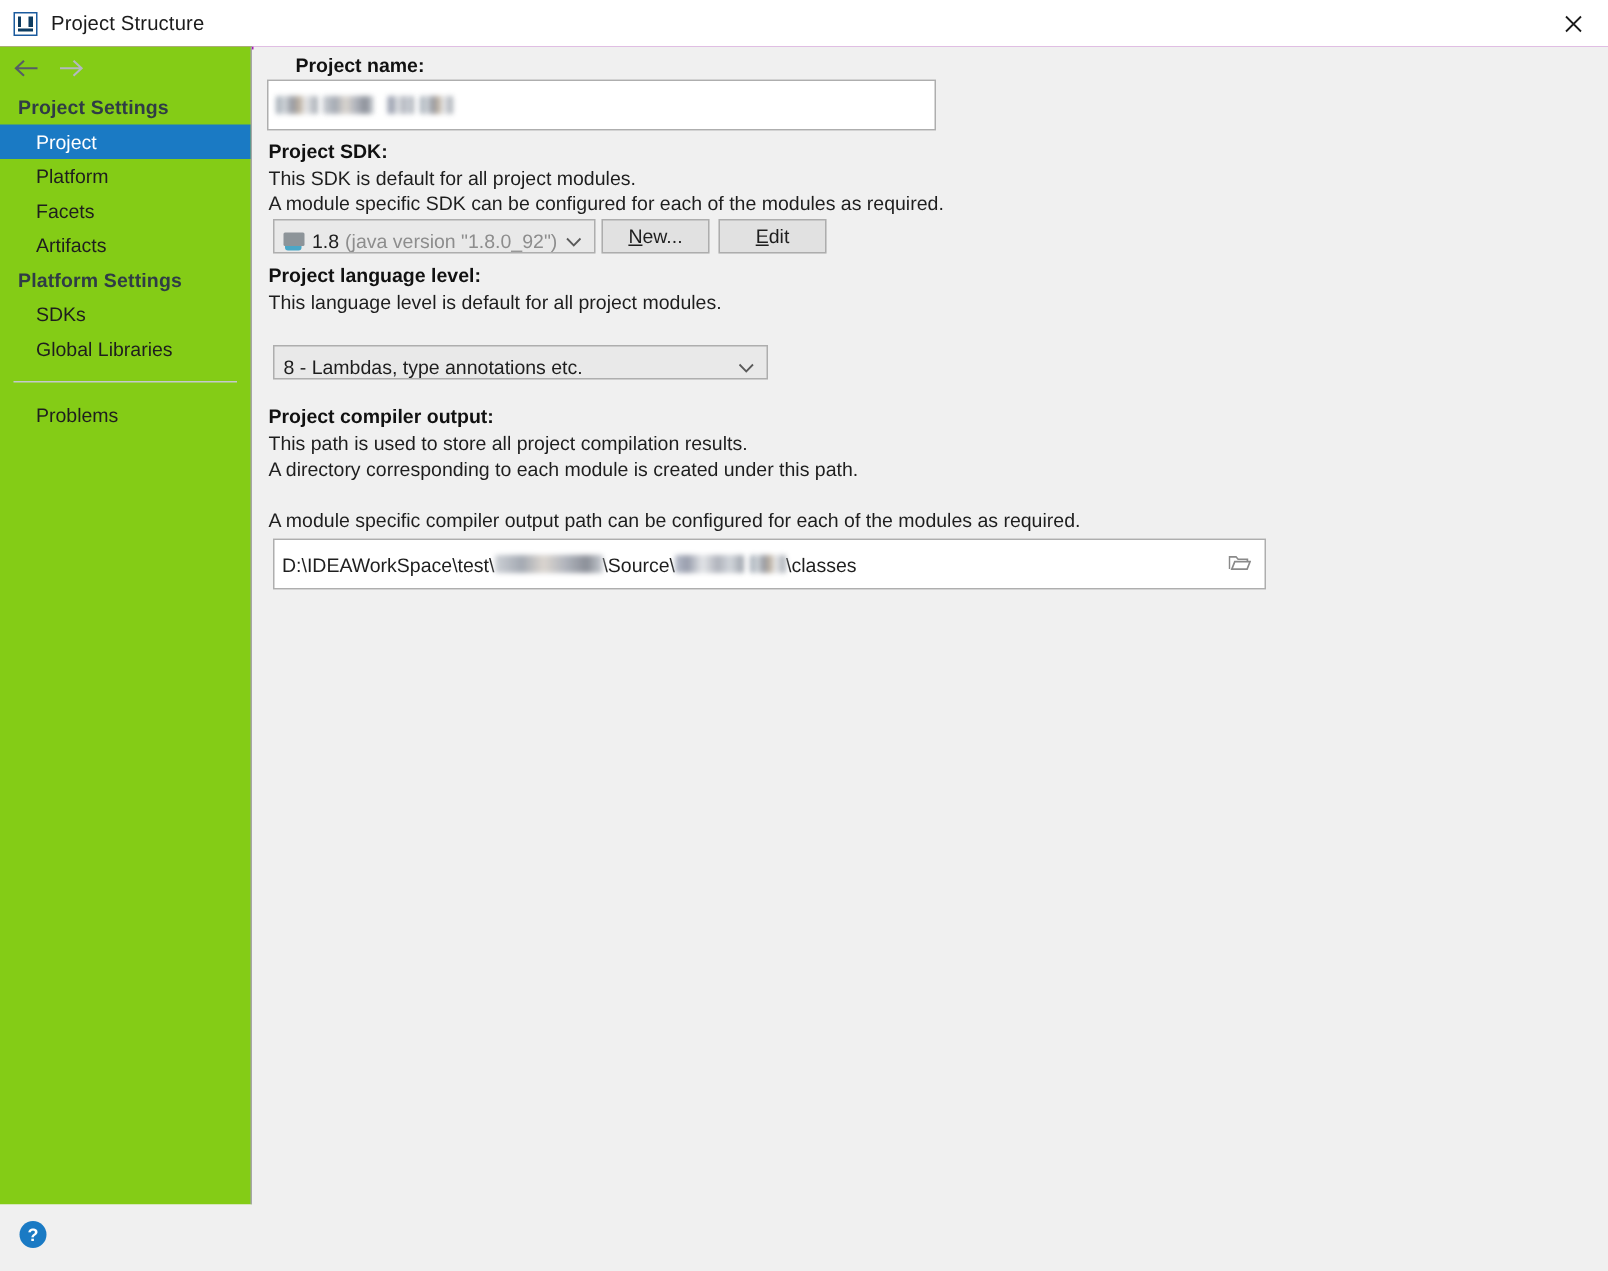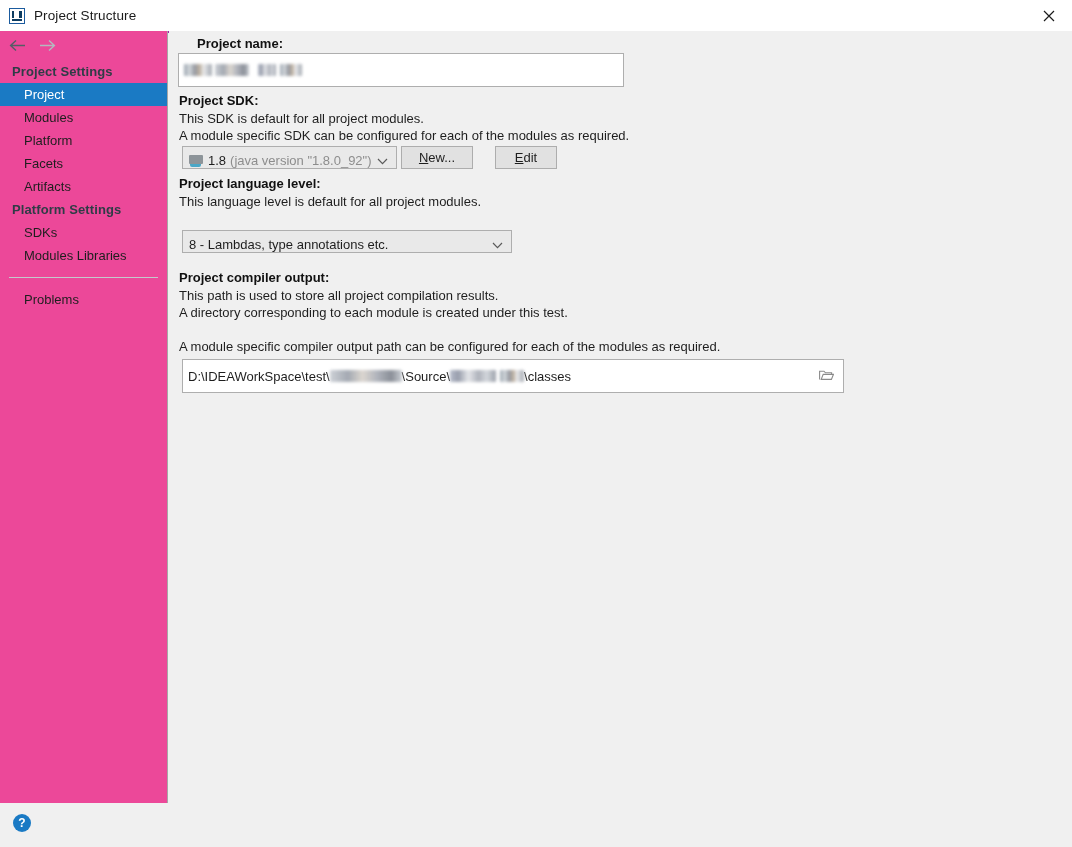--- a/index.html
+++ b/index.html
@@ -65,21 +65,21 @@
     align-items: center;
     justify-content: center;
   }
   .close-btn svg { display: block; }
 
   
   .sidebar {
     position: absolute;
     left: 0; top: 31px;
     width: 168px; height: 772px;
-    background: #ec4899;
+    background: #84cc16;
     border-right: 1px solid #a6a6a6;
     box-sizing: border-box;
   }
   .nav-arrows {
     height: 29px;
     display: flex;
     align-items: center;
     padding-left: 9px;
     gap: 13px;
   }
@@ -261,28 +261,27 @@
     </span>
     <span>
       <svg width="17" height="13" viewBox="0 0 17 13" aria-hidden="true">
         <path d="M1 6.5 H15 M10 1.5 L15.4 6.5 L10 11.5" stroke="#b3b9bf" stroke-width="1.4" fill="none"></path>
       </svg>
     </span>
   </div>
 
   <div class="section-head">Project Settings</div>
   <div class="nav-item selected">Project</div>
-  <div class="nav-item">Modules</div>
   <div class="nav-item">Platform</div>
   <div class="nav-item">Facets</div>
   <div class="nav-item">Artifacts</div>
 
   <div class="section-head">Platform Settings</div>
   <div class="nav-item">SDKs</div>
-  <div class="nav-item">Modules Libraries</div>
+  <div class="nav-item">Global Libraries</div>
 
   <div class="nav-sep"></div>
 
   <div class="nav-item">Problems</div>
 </div>
 
 <div class="main">
 
   <div class="abs lbl-bold" style="left:10px; top:5px;margin-left:18px;">Project name:</div>
   <div class="abs textfield" style="left:9px; top:22px; width:446px; height:22px;">
@@ -304,39 +303,39 @@
       <svg width="11" height="7" viewBox="0 0 11 7" aria-hidden="true">
         <path d="M1 1 L5.5 5.6 L10 1" stroke="#5a5a5a" stroke-width="1.2" fill="none"></path>
       </svg>
     </span>
   </div>
 
   <div class="abs btn" style="left:232px; top:115px; width:72px; height:23px;">
     <span><u>N</u><span>ew...</span></span>
   </div>
 
-  <div class="abs btn" style="left:326px; top:115px; width:62px; height:23px;">
+  <div class="abs btn" style="left:310px; top:115px; width:72px; height:23px;">
     <span><u>E</u><span>dit</span></span>
   </div>
 
   <div class="abs lbl-bold" style="left:10px; top:145px;">Project language level:</div>
   <div class="abs lbl" style="left:10px; top:162px;">This language level is default for all project modules.</div>
 
   <div class="abs combo enabled" style="left:13px; top:199px; width:330px; height:23px;">
     <span>8 - Lambdas, type annotations etc.</span>
     <span class="arrow">
       <svg width="11" height="7" viewBox="0 0 11 7" aria-hidden="true">
         <path d="M1 1 L5.5 5.6 L10 1" stroke="#5a5a5a" stroke-width="1.2" fill="none"></path>
       </svg>
     </span>
   </div>
 
   <div class="abs lbl-bold" style="left:10px; top:239px;">Project compiler output:</div>
   <div class="abs lbl" style="left:10px; top:256px;">This path is used to store all project compilation results.</div>
-  <div class="abs lbl" style="left:10px; top:273px;">A directory corresponding to each module is created under this test.</div>
+  <div class="abs lbl" style="left:10px; top:273px;">A directory corresponding to each module is created under this path.</div>
   <div class="abs lbl" style="left:10px; top:307px;">A module specific compiler output path can be configured for each of the modules as required.</div>
 
   <div class="abs textfield" style="left:13px; top:328px; width:662px; height:21px;">
     <span>D:\IDEAWorkSpace\test\</span>
     <span class="redact r2" style="width:72px;"></span>
     <span>\Source\</span>
     <span class="redact r3" style="width:46px;"></span>
     <span class="redact r1" style="width:24px; margin-left:4px;"></span>
     <span>\classes</span>
     <span class="folder-ico">

